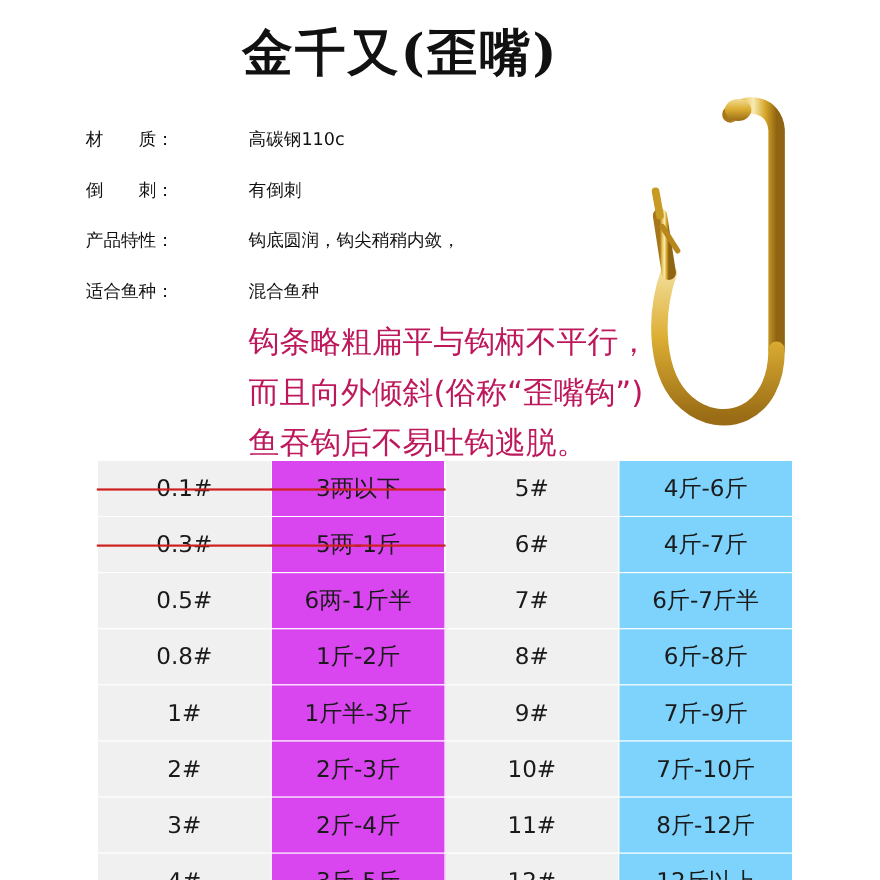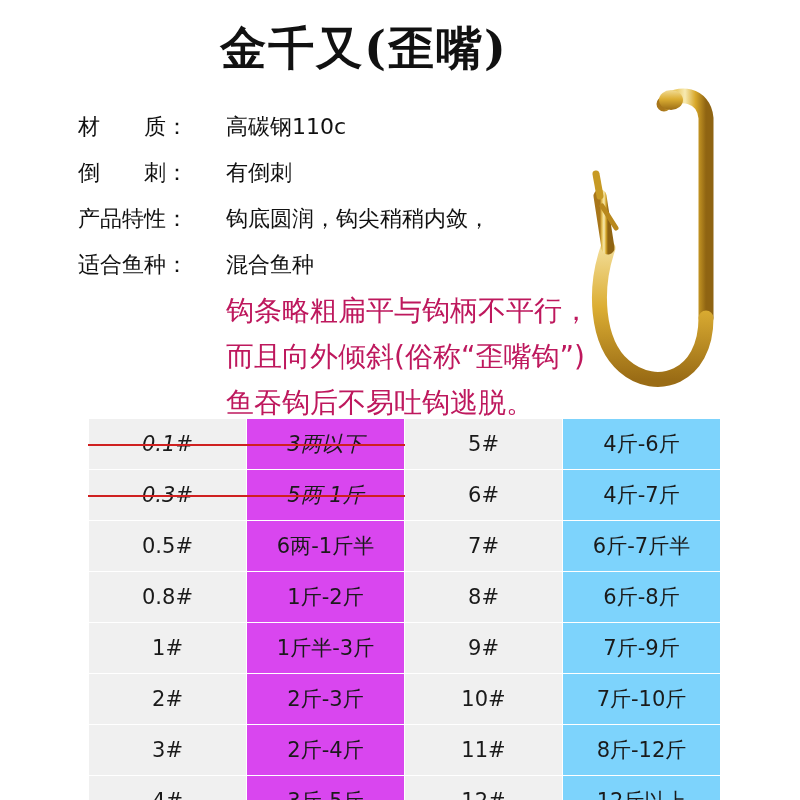--- a/index.html
+++ b/index.html
@@ -33,21 +33,21 @@
   }
   .specs {
     position: absolute;
     top: 104px;
     left: 78px;
     width: 560px;
   }
   .spec-row {
     display: flex;
     align-items: flex-start;
-    font-size: 22px;
+    font-size: 16px;
     line-height: 46px;
     color: #111111;
     white-space: nowrap;
   }
   .spec-label {
     width: 148px;
     flex: 0 0 148px;
     display: flex;
     justify-content: space-between;
   }
@@ -96,21 +96,21 @@
   tr.struck td.col-a::after,
   tr.struck td.col-b::after {
     content: "";
     position: absolute;
     left: -1px;
     right: -1px;
     top: 50%;
     height: 2px;
     background: #cf2020;
   }
-  tr.struck td.col-a, tr.struck td.col-b { position: relative; font-style: italic; }
+  tr.struck td.col-a, tr.struck td.col-b { position: relative; }
   tr.struck2 td.col-c::after,
   tr.struck2 td.col-d::after {
     content: "";
     position: absolute;
     left: -1px;
     right: -1px;
     top: 50%;
     height: 2px;
     background: #cf2020;
   }

